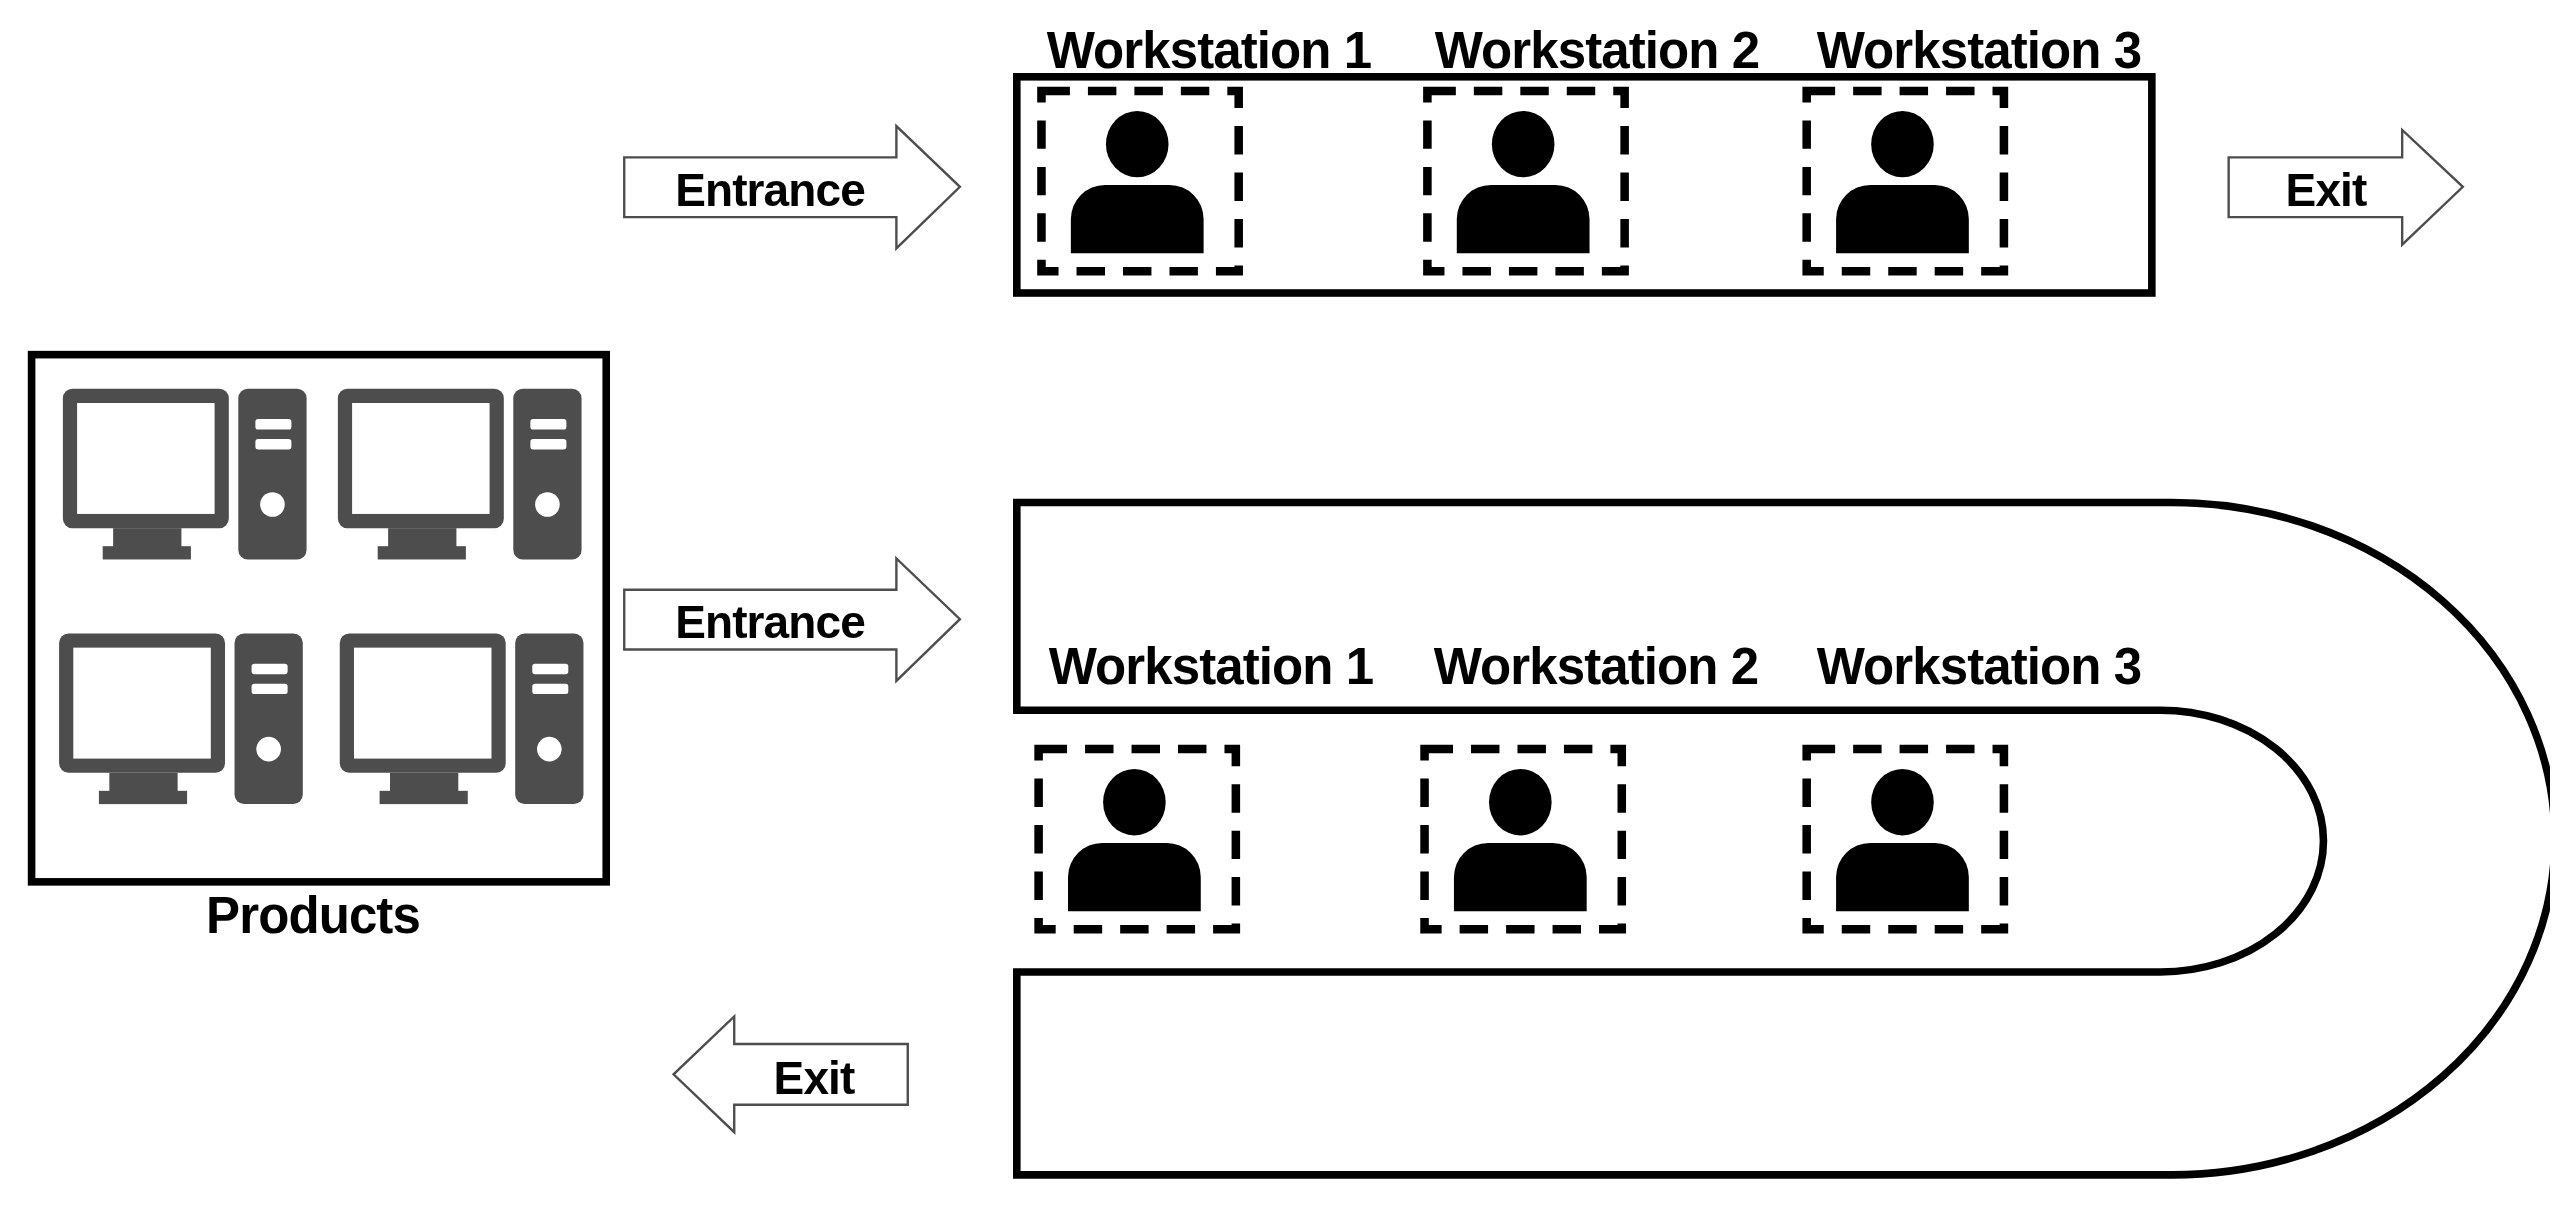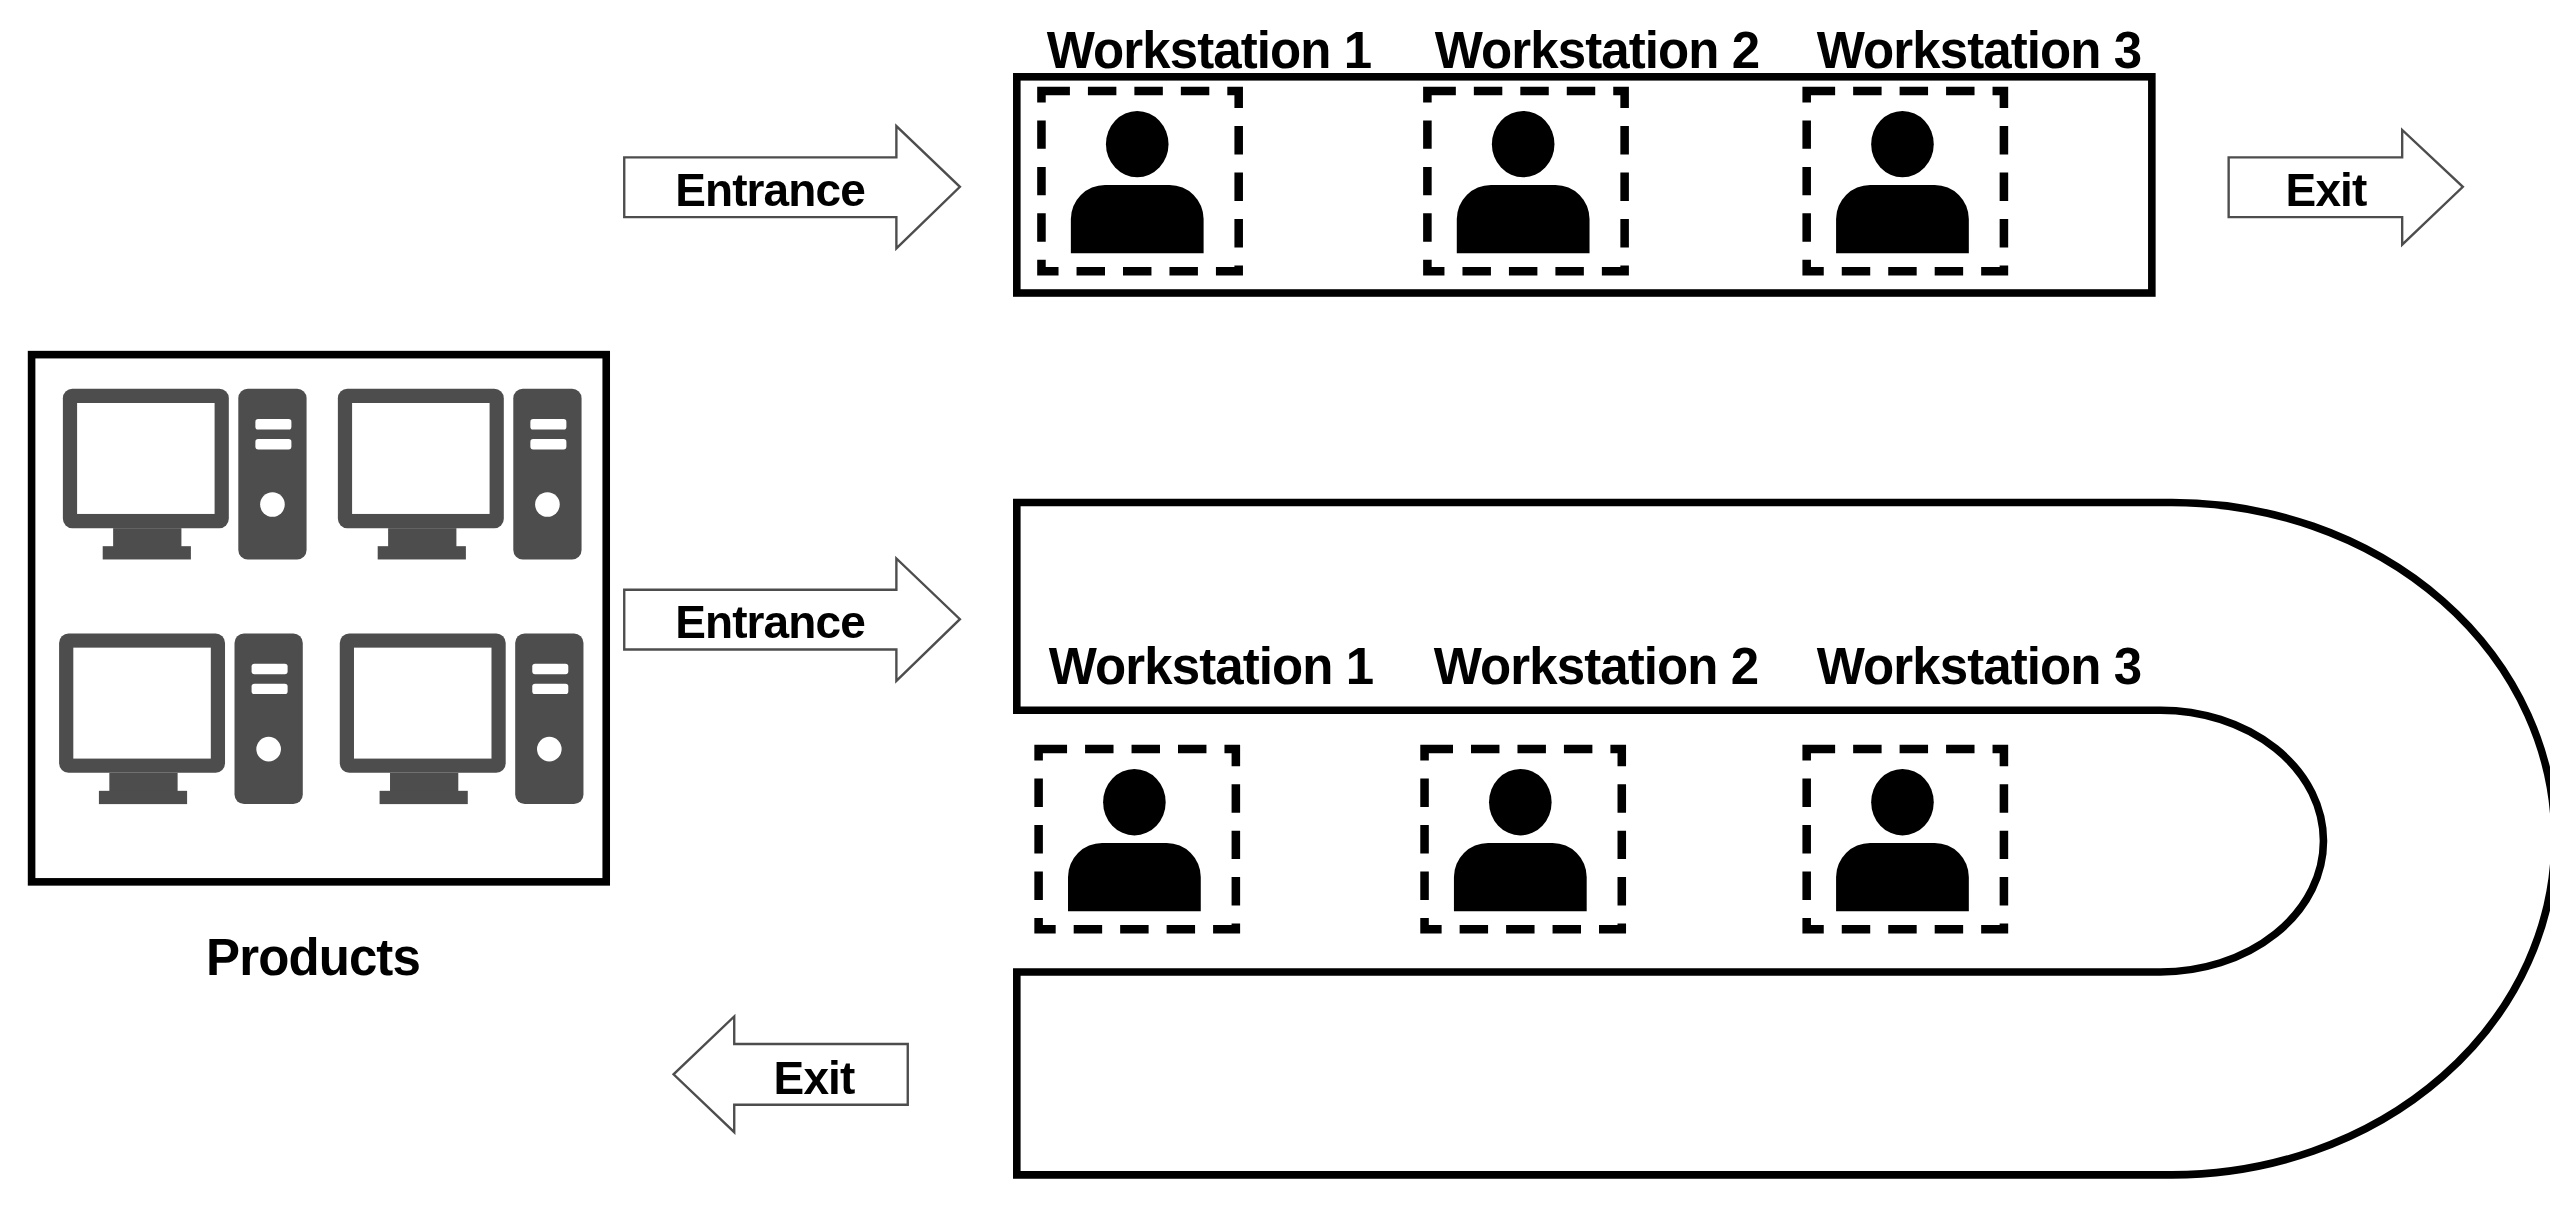--- a/index.html
+++ b/index.html
@@ -131,15 +131,15 @@
   <div class="lbl arrow-label" style="left:770px; top:167px;">Entrance</div>
   <div class="lbl arrow-label" style="left:2326px; top:167px;">Exit</div>
 
   <div class="lbl ws-label" style="left:1211px; top:641px;">Workstation 1</div>
   <div class="lbl ws-label" style="left:1596px; top:641px;">Workstation 2</div>
   <div class="lbl ws-label" style="left:1979px; top:641px;">Workstation 3</div>
 
   <div class="lbl arrow-label" style="left:770px; top:599px;">Entrance</div>
   <div class="lbl arrow-label" style="left:814px; top:1055px;">Exit</div>
 
-  <div class="lbl products-label" style="left:313px; top:932px;">Products</div>
+  <div class="lbl products-label" style="left:313px; top:890px;">Products</div>
 </div>
 
 
 </body></html>

